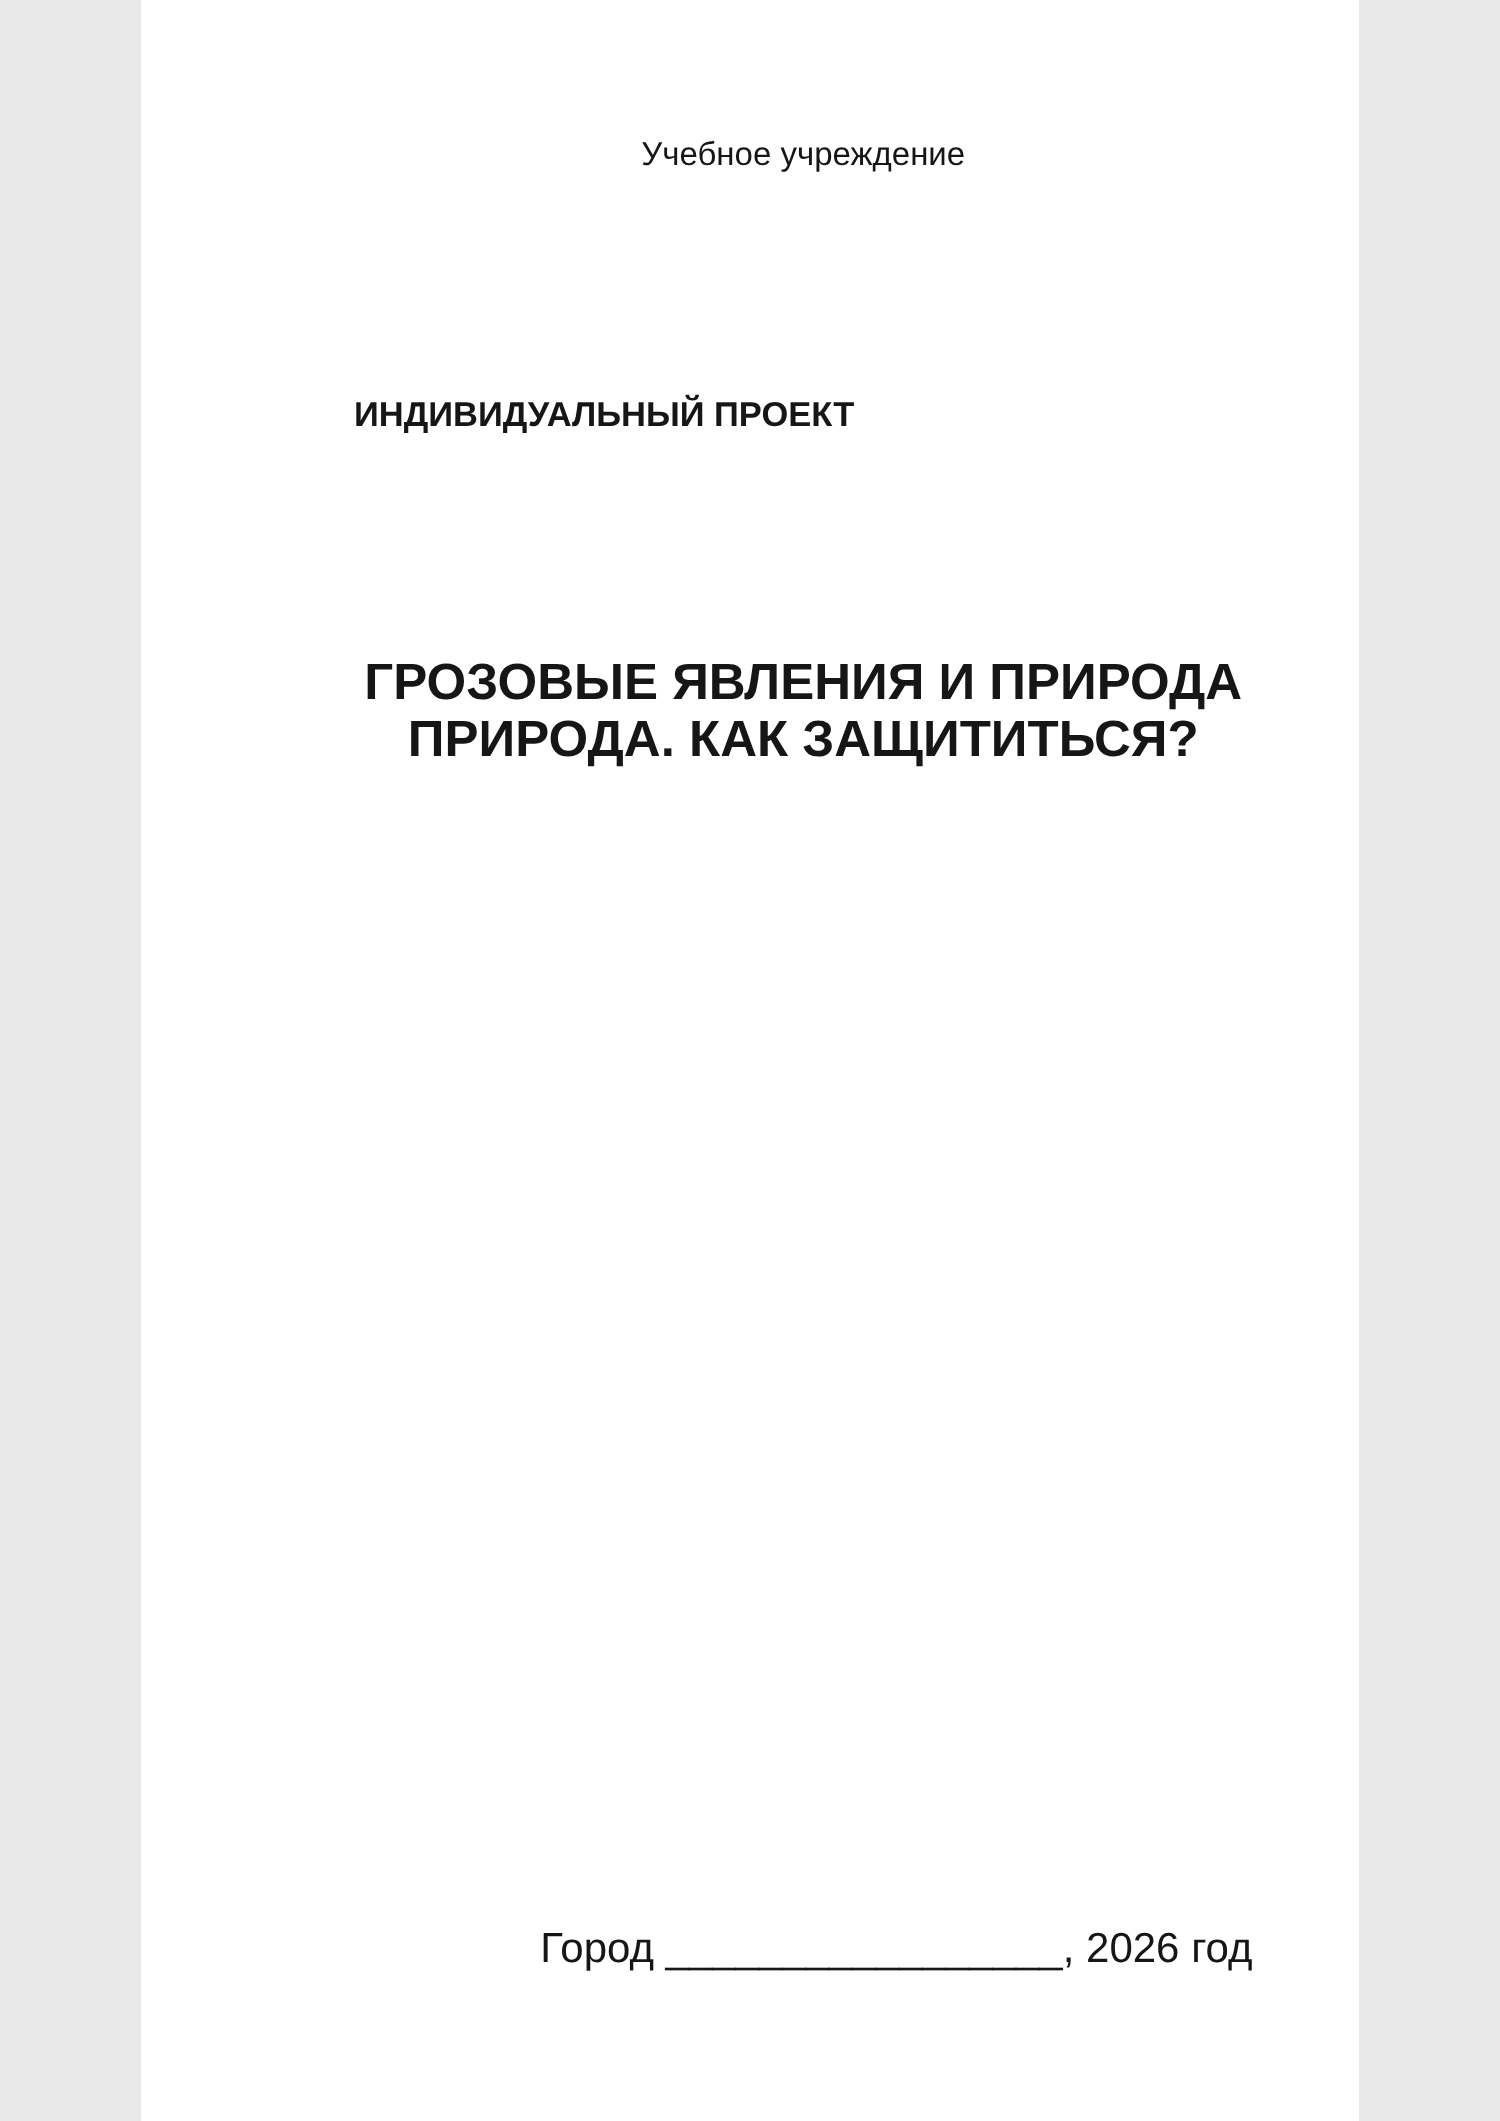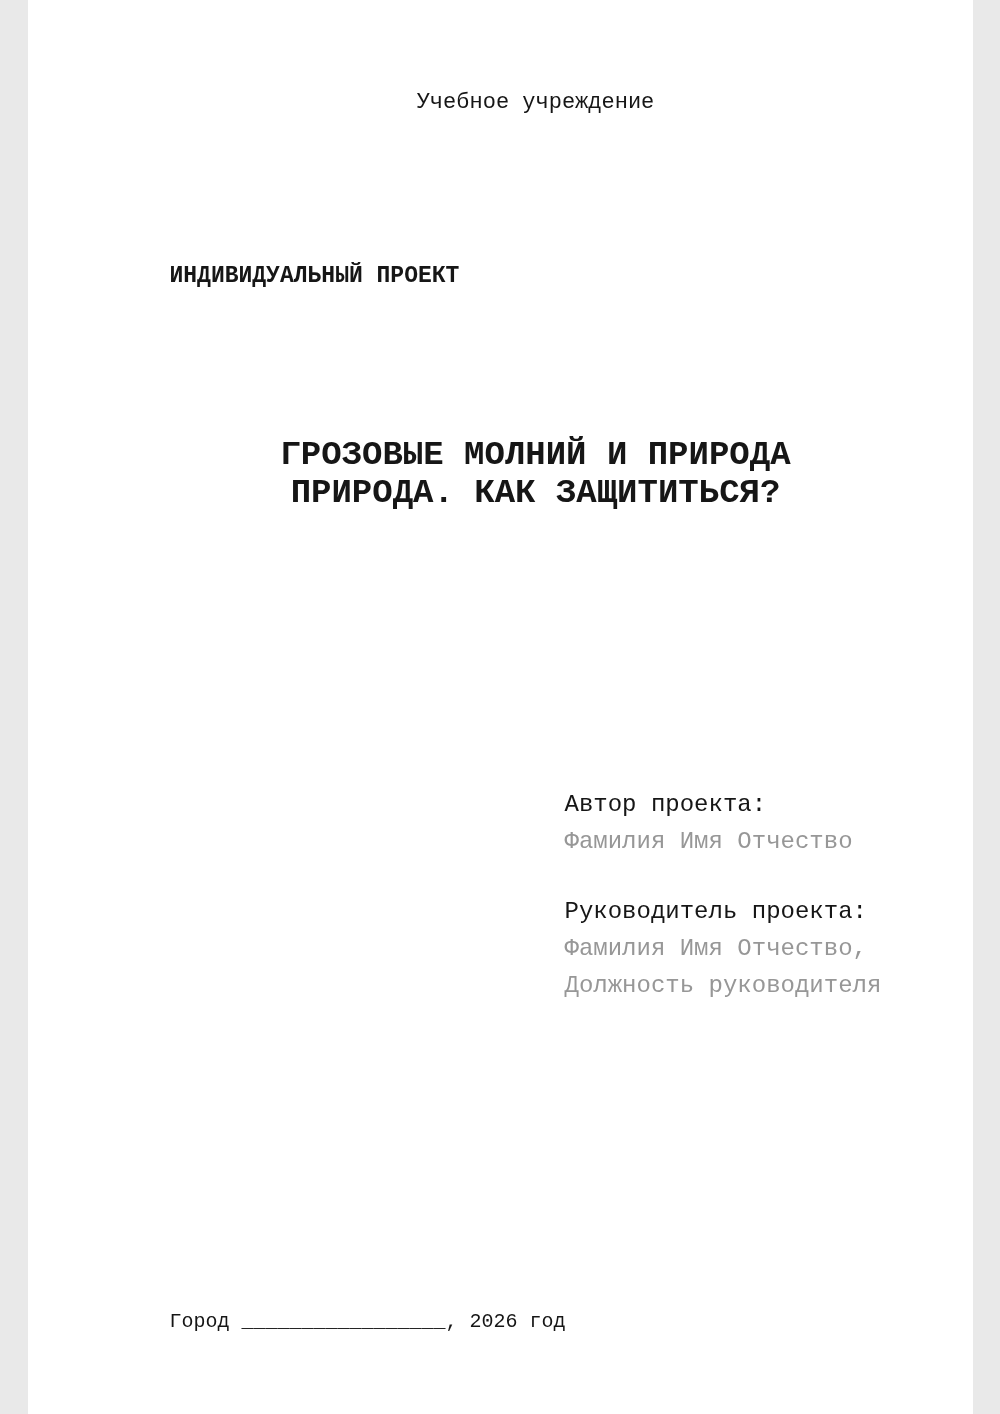--- a/index.html
+++ b/index.html
@@ -1,23 +1,23 @@
 <!DOCTYPE html>
 <html><head>
 <meta charset="utf-8">
 <style>
   * { margin: 0; padding: 0; box-sizing: border-box; }
   html, body { background: #e9e9e9; }
   .page {
     position: relative;
-    width: 945px;
+    width: 812px;
     height: 1414px;
     margin: 0 auto;
     background: #ffffff;
-    font-family: Liberation Mono, monospace;
+    font-family: Liberation Sans, sans-serif;
     color: #161616;
     overflow: hidden;
   }
   
   .content {
     position: absolute;
     left: 142px;
     right: 71px;
     top: 0;
     bottom: 0;
@@ -58,48 +58,37 @@
   .credits .placeholder {
     color: #979797;
   }
   .supervisor-group {
     margin-top: 33px;
   }
   .footer-line {
     position: absolute;
     top: 1283px;
     width: 100%;
-    text-align: left;
-    font-size: 20px;
+    text-align: right;
+    font-size: 28px;
     line-height: 32px;
-    margin-top: 23px;
   }
 </style>
 </head>
 <body>
 
 <div class="page">
   <div class="content">
 
     <div class="institution">Учебное учреждение</div>
 
     <div class="project-type">ИНДИВИДУАЛЬНЫЙ ПРОЕКТ</div>
 
     <div class="doc-title">
-      <div>ГРОЗОВЫЕ МОЛНИЙ И ПРИРОДА</div>
+      <div>ГРОЗОВЫЕ ЯВЛЕНИЯ И ПРИРОДА</div>
       <div>ПРИРОДА. КАК ЗАЩИТИТЬСЯ?</div>
     </div>
 
-    <div class="credits">
-      <div>Автор проекта:</div>
-      <div class="placeholder">Фамилия Имя Отчество</div>
-
-      <div class="supervisor-group">
-        <div>Руководитель проекта:</div>
-        <div class="placeholder">Фамилия Имя Отчество,</div>
-        <div class="placeholder">Должность руководителя</div>
-      </div>
-    </div>
 
     <div class="footer-line">Город _________________, 2026 год</div>
 
   </div>
 </div>
 
 </body></html>

